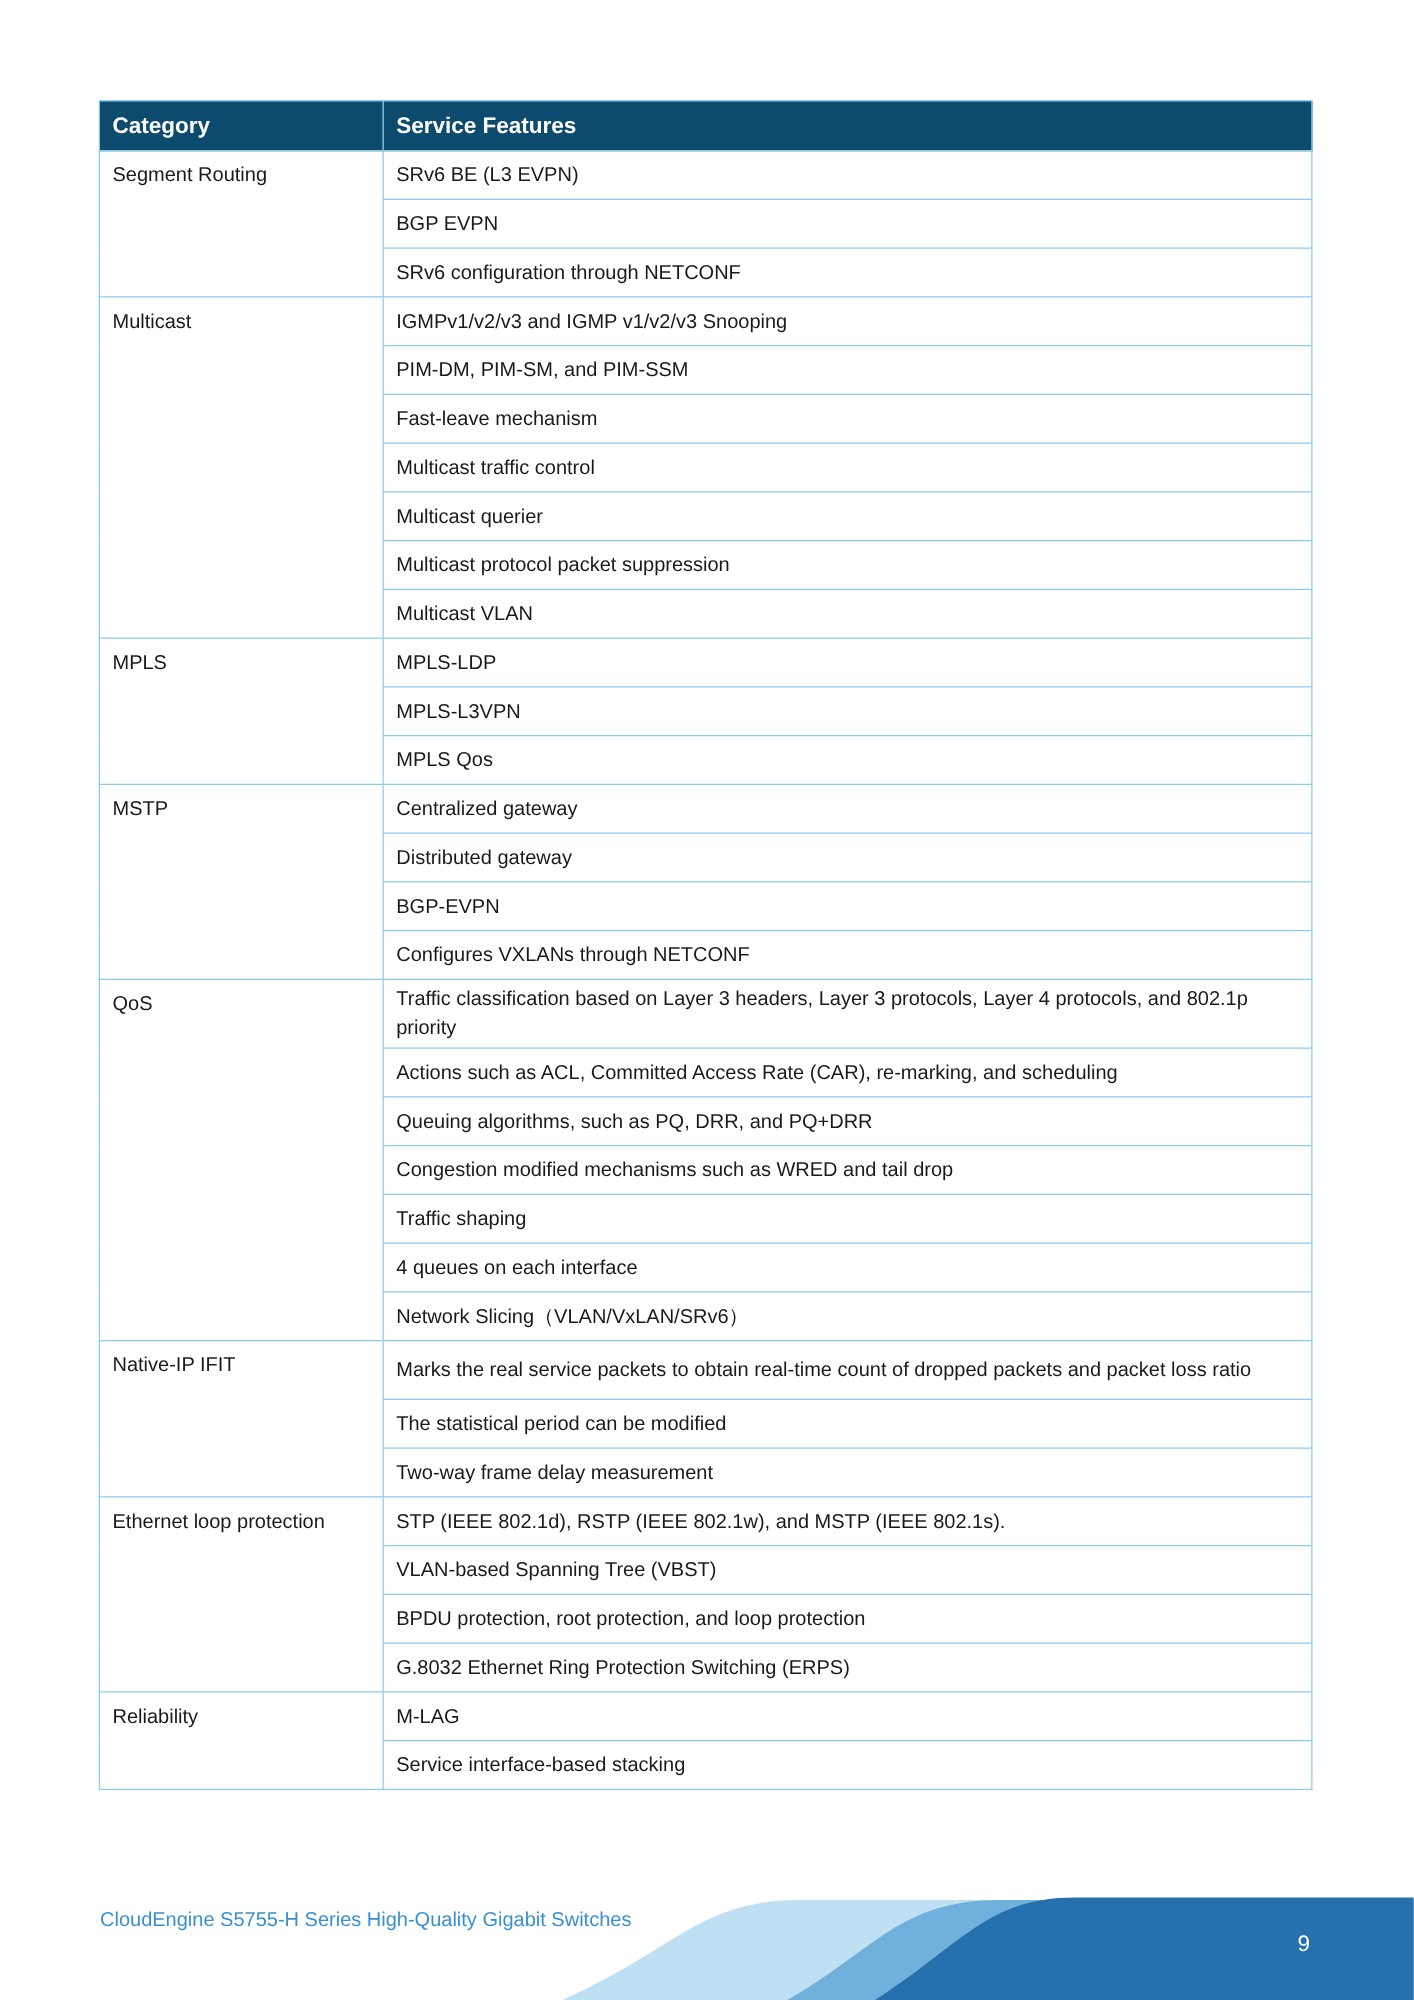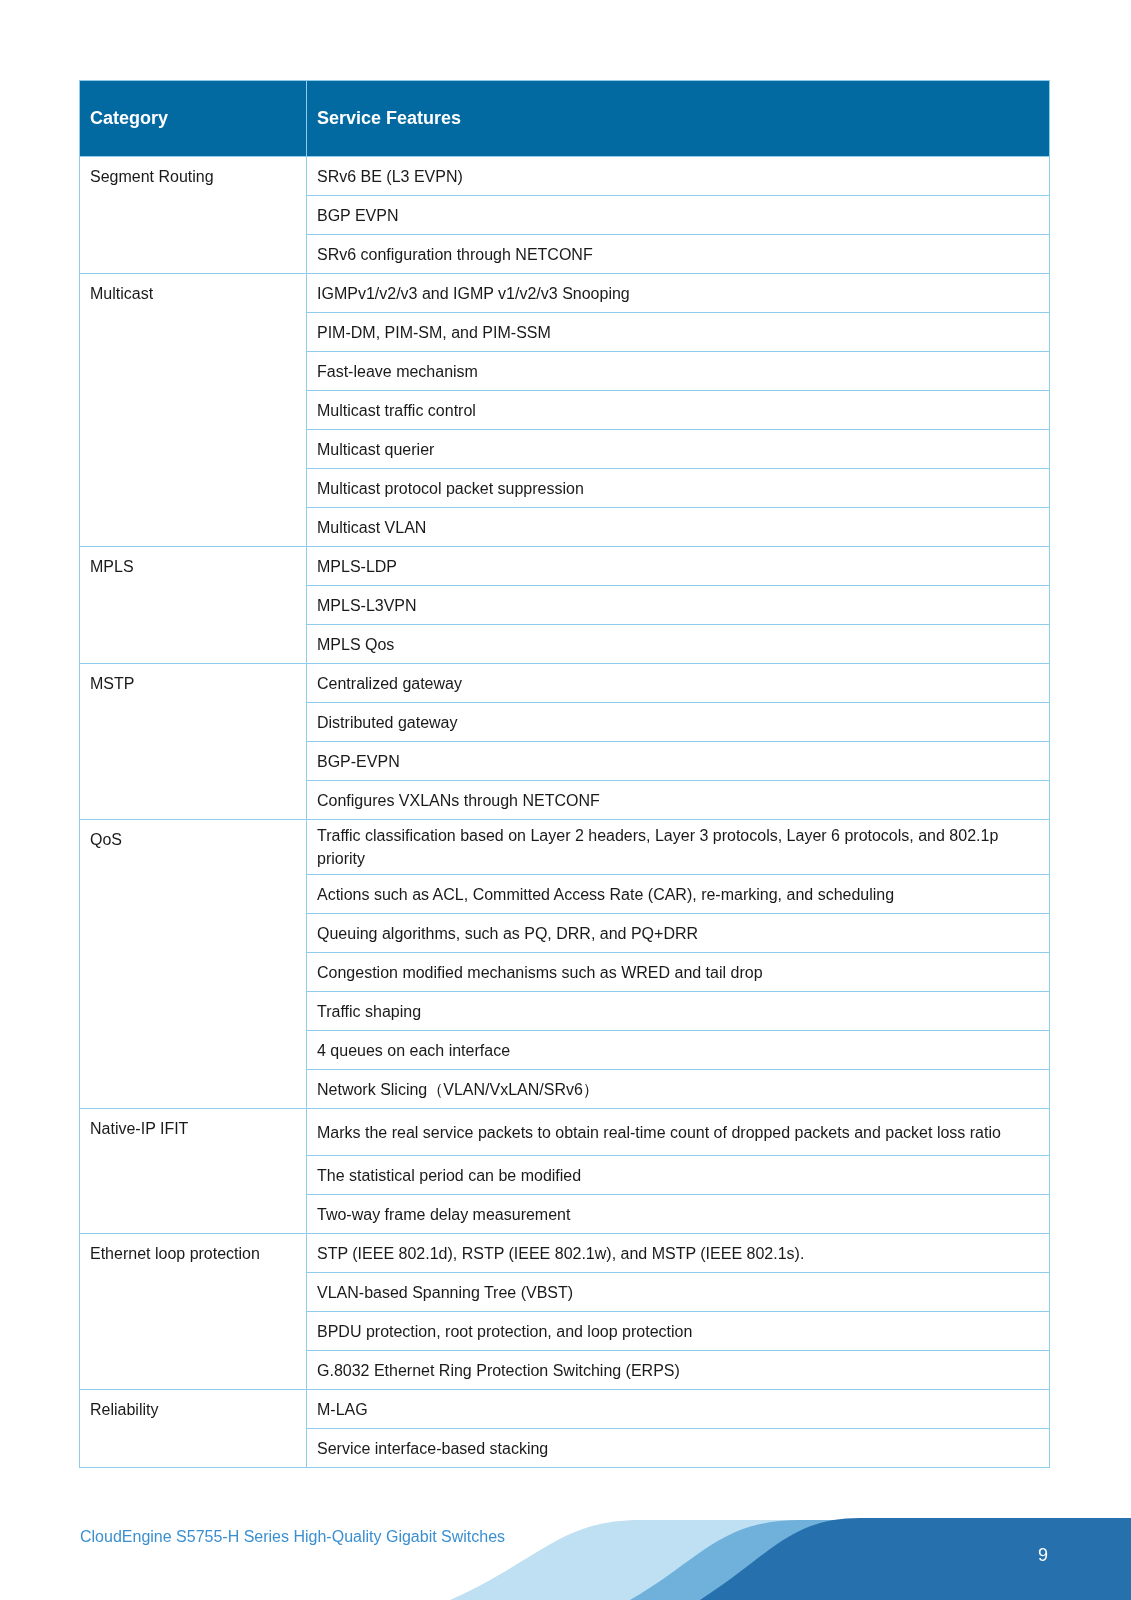--- a/index.html
+++ b/index.html
@@ -1,18 +1,18 @@
 <!DOCTYPE html>
 <html><head>
 <meta charset="utf-8">
 <style>
   html,body{margin:0;padding:0;background:#fff;}
   body{width:1131px;height:1600px;position:relative;overflow:hidden;font-family:"Liberation Sans",sans-serif;}
   table{position:absolute;left:79px;top:80px;width:971px;border-collapse:collapse;font-size:16px;color:#1a1a1a;}
-  th{background:#0369a1;color:#fff;text-align:left;font-weight:bold;font-size:18px;height:39px;padding:18px 10px;border:1.5px solid #8fcbea;}
+  th{background:#0c4a6e;color:#fff;text-align:left;font-weight:bold;font-size:18px;height:39px;padding:0 10px;border:1.5px solid #8fcbea;}
   td{border:1.5px solid #8fcbea;padding:0 10px;height:38px;vertical-align:middle;line-height:23px;margin-top:43px;}
   td.cat{vertical-align:top;padding-top:8px;width:206px;}
   td.two{padding-top:4px;padding-bottom:4px;}
   .footer-text{position:absolute;left:80px;top:1526px;color:#3a8fd0;font-size:16px;line-height:21px;}
   .page-num{position:absolute;left:1038px;top:1545px;color:#fff;font-size:18px;}
   svg.wave{position:absolute;left:0;top:0;}
 </style>
 </head>
 <body>
 
@@ -74,21 +74,21 @@
         <td>Distributed gateway</td>
       </tr>
       <tr>
         <td>BGP-EVPN</td>
       </tr>
       <tr>
         <td>Configures VXLANs through NETCONF</td>
       </tr>
       <tr>
         <td class="cat" rowspan="7">QoS</td>
-        <td class="two">Traffic classification based on Layer 2 headers, Layer 3 protocols, Layer 6 protocols, and 802.1p priority</td>
+        <td class="two">Traffic classification based on Layer 3 headers, Layer 3 protocols, Layer 4 protocols, and 802.1p priority</td>
       </tr>
       <tr>
         <td>Actions such as ACL, Committed Access Rate (CAR), re-marking, and scheduling</td>
       </tr>
       <tr>
         <td>Queuing algorithms, such as PQ, DRR, and PQ+DRR</td>
       </tr>
       <tr>
         <td>Congestion modified mechanisms such as WRED and tail drop</td>
       </tr>

